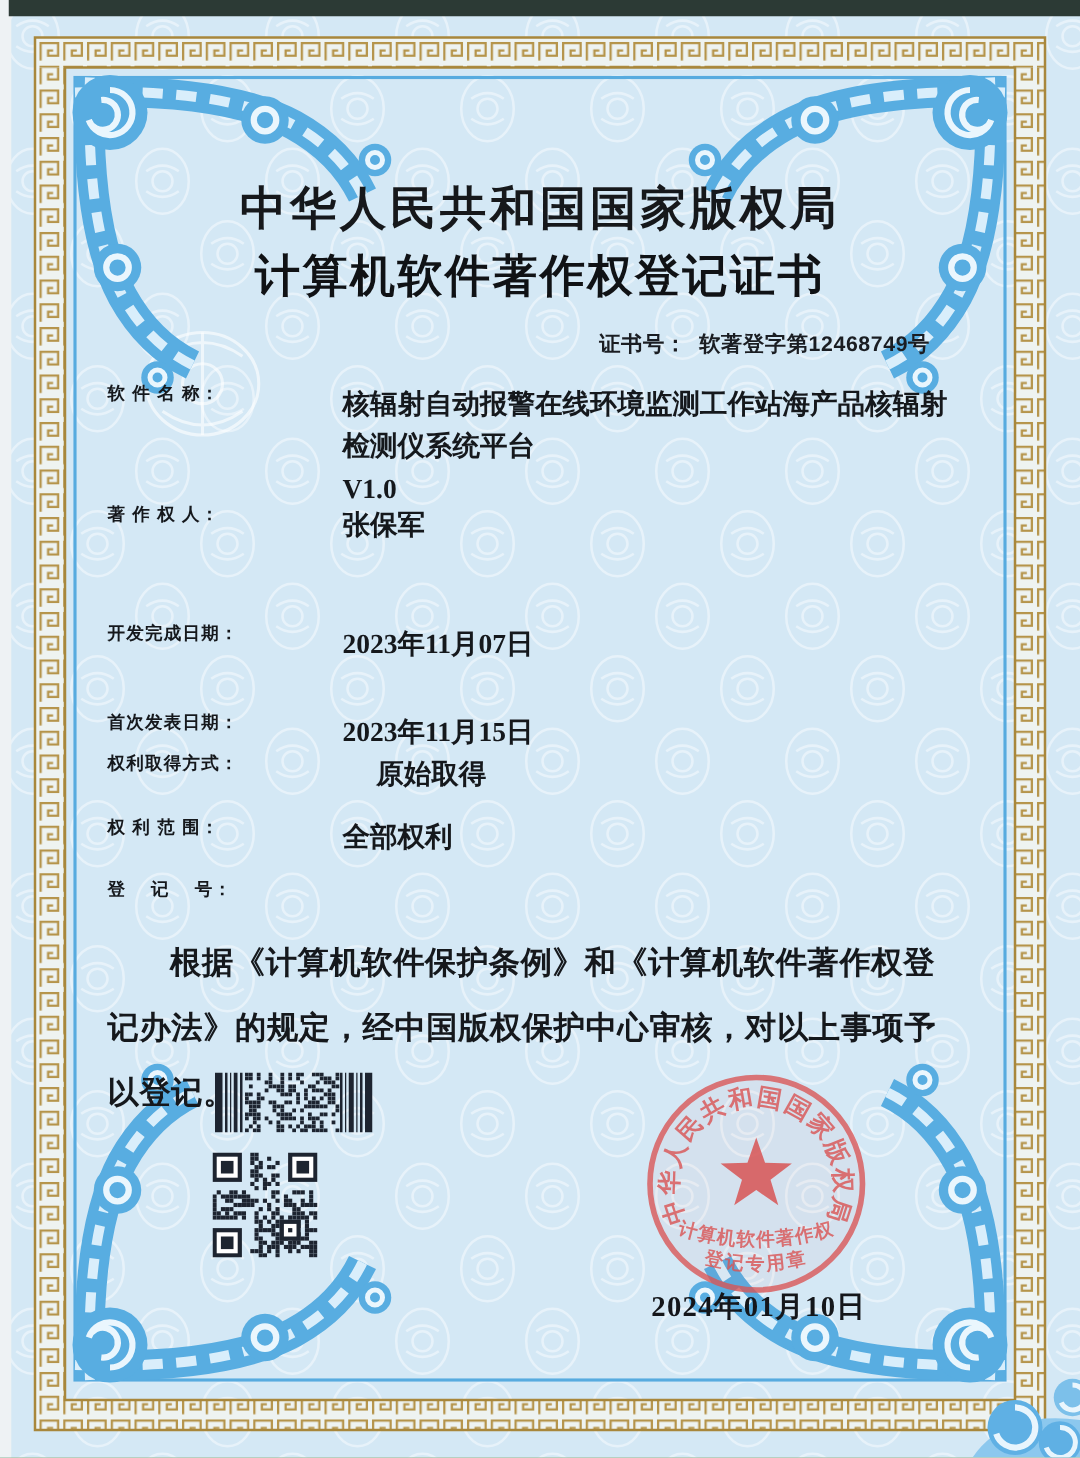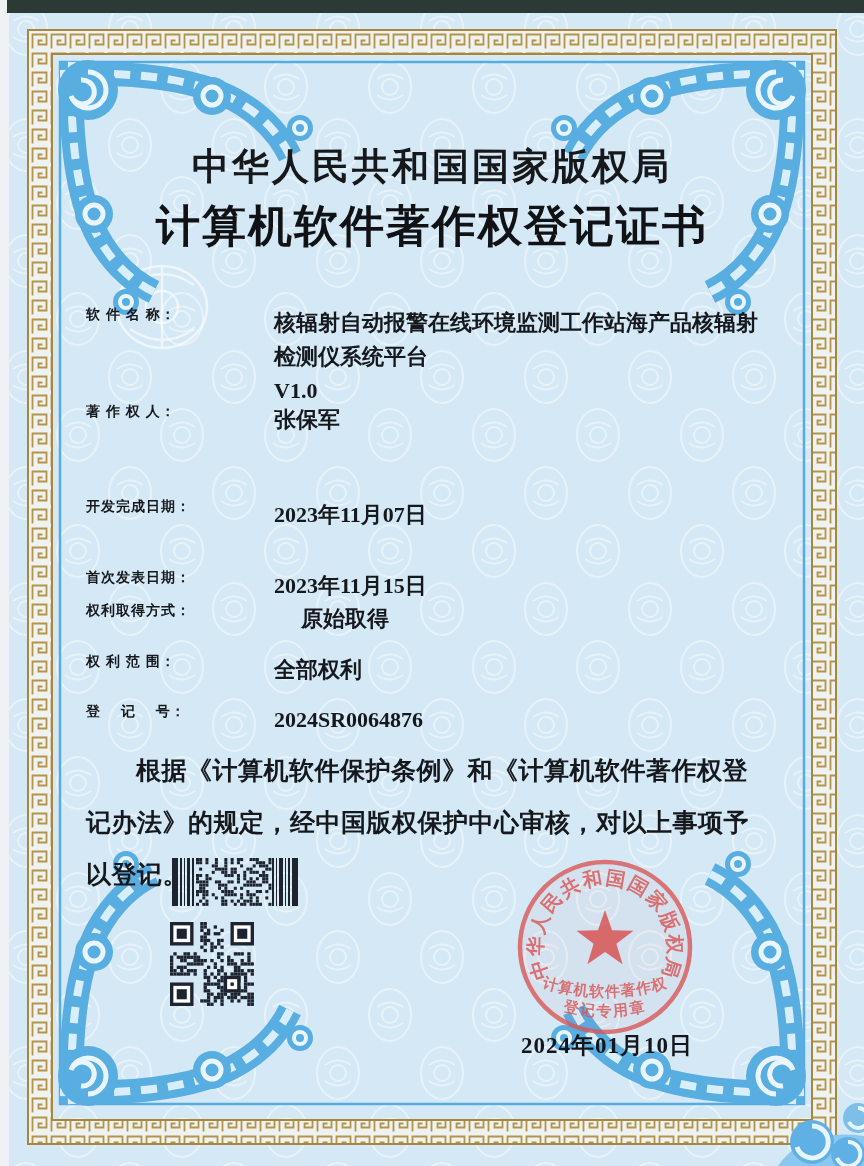--- a/index.html
+++ b/index.html
@@ -22,21 +22,21 @@
     position: absolute; top: 142px; left: 0; width: 100%;
     text-align: center;
     font-family: "Liberation Serif", "DejaVu Serif", serif;
     font-size: 37px; font-weight: bold; color: #16181b;
     letter-spacing: 3px;
   }
   .certificate-title {
     position: absolute; top: 197px; left: 0; width: 100%;
     text-align: center;
     font-family: "Liberation Serif", "DejaVu Serif", serif;
-    font-size: 44px; font-weight: bold; color: #101215;
+    font-size: 36px; font-weight: bold; color: #101215;
     letter-spacing: 2px;
   }
   .cert-no {
     position: absolute; top: 264px; right: 120px;
     font-size: 17px; font-weight: bold; color: #1a1d22;
     letter-spacing: 0.5px;
   }
   .cert-no .cert-no-value { margin-left: 10px; }
 
   .field-row { position: absolute; left: 86px; display: flex; align-items: flex-start; }
@@ -164,20 +164,23 @@
       <path d="M848,1142 a12,12 0 1 1 -11,16" fill="none" stroke="#e8f5fd" stroke-width="4"></path>
       <circle cx="858" cy="1118" r="15" fill="#7cc0ea"></circle>
       <path d="M858,1108 a10,10 0 1 1 -9,14" fill="none" stroke="#eaf6fd" stroke-width="4"></path>
     </g>
   </svg>
 
   <div class="content">
     <div class="authority-title">中华人民共和国国家版权局</div>
     <div class="certificate-title">计算机软件著作权登记证书</div>
 
+    <div class="cert-no">
+      <span>证书号：</span><span class="cert-no-value">软著登字第12468749号</span>
+    </div>
 
     <div class="field-row row-0">
       <div class="field-label">软 件 名 称：</div>
       <div class="field-value">核辐射自动报警在线环境监测工作站海产品核辐射检测仪系统平台
 V1.0</div>
     </div>
     <div class="field-row row-1">
       <div class="field-label">著 作 权 人：</div>
       <div class="field-value">张保军</div>
     </div>
@@ -192,21 +195,20 @@
     <div class="field-row row-4">
       <div class="field-label">权利取得方式：</div>
       <div class="field-value">原始取得</div>
     </div>
     <div class="field-row row-5">
       <div class="field-label">权 利 范 围：</div>
       <div class="field-value">全部权利</div>
     </div>
     <div class="field-row row-6">
       <div class="field-label">登　 记 　号：</div>
-      <div class="field-value">2024SR0064876</div>
     </div>
 
     <p class="legal-text">根据《计算机软件保护条例》和《计算机软件著作权登记办法》的规定，经中国版权保护中心审核，对以上事项予以登记。</p>
 
     <svg id="barcode-svg" class="barcode-box" viewBox="0 0 126 48" xmlns="http://www.w3.org/2000/svg">
         <rect x="0" y="0" width="6" height="48" fill="#1d2430"></rect>
         <rect x="8" y="0" width="2" height="48" fill="#1d2430"></rect>
         <rect x="12" y="0" width="1" height="48" fill="#1d2430"></rect>
         <rect x="15" y="0" width="3" height="48" fill="#1d2430"></rect>
         <rect x="20" y="0" width="2" height="48" fill="#1d2430"></rect>

